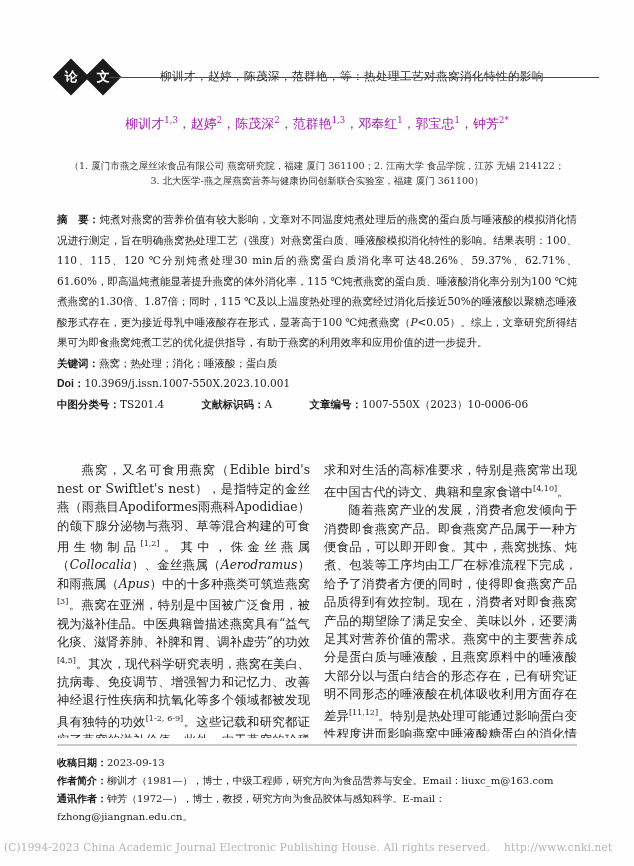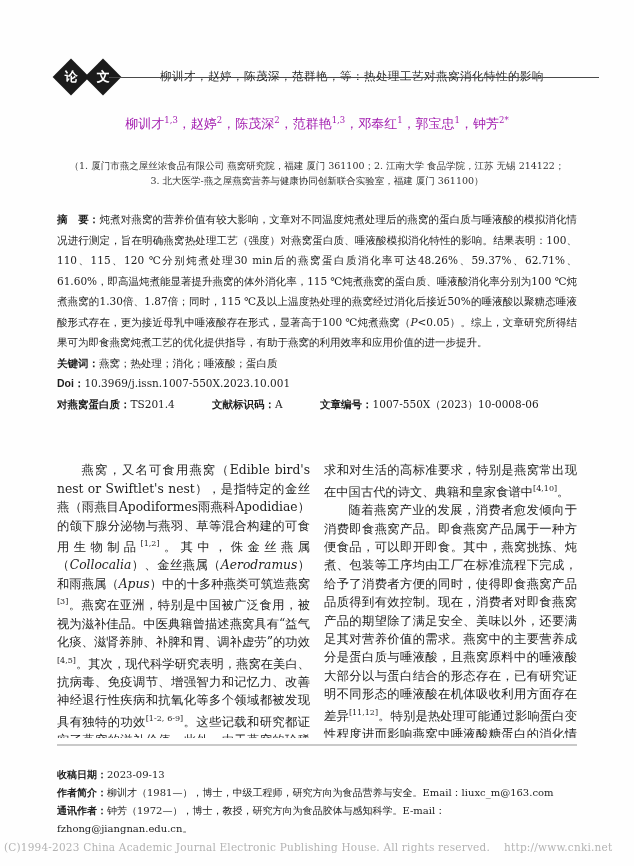--- a/index.html
+++ b/index.html
@@ -37,21 +37,21 @@
 
   
   .columns { display:flex; gap:14px; margin-top:47px; height:277px; overflow:hidden; }
   .col { width:253px; font-size:12.3px; line-height:18.4px; text-align:justify; }
   .col p { margin:0; }
   .col p.indent { text-indent:2em; }
   .col sup { font-size:8px; }
 
   
   .footnote-sep { margin-top:6px; border-top:2px solid #c9c9c9; }
-  .footnotes { margin-top:20px; font-size:10px; line-height:18px; color:#222; }
+  .footnotes { margin-top:8px; font-size:10px; line-height:18px; color:#222; }
   .footnotes p { margin:0; }
 
   
   .copyright { position:absolute; left:4px; bottom:13px; font-size:10.5px; color:#b3b3b3;
                white-space:pre; letter-spacing:0.2px; }
 </style>
 </head>
 <body>
 
 <div class="page">
@@ -75,23 +75,23 @@
   <div class="affiliations">
     <div>（1. 厦门市燕之屋丝浓食品有限公司 燕窝研究院，福建 厦门 361100；2. 江南大学 食品学院，江苏 无锡 214122；</div>
     <div>3. 北大医学-燕之屋燕窝营养与健康协同创新联合实验室，福建 厦门 361100）</div>
   </div>
 
   <div class="meta">
     <p><span class="lbl">摘　要：</span><span><span>炖煮对燕窝的营养价值有较大影响，文章对不同温度炖煮处理后的燕窝的蛋白质与唾液酸的模拟消化情况进行测定，旨在明确燕窝热处理工艺（强度）对燕窝蛋白质、唾液酸模拟消化特性的影响。结果表明：100、110、115、120 ℃分别炖煮处理30 min后的燕窝蛋白质消化率可达48.26%、59.37%、62.71%、61.60%，即高温炖煮能显著提升燕窝的体外消化率，115 ℃炖煮燕窝的蛋白质、唾液酸消化率分别为100 ℃炖煮燕窝的1.30倍、1.87倍；同时，115 ℃及以上温度热处理的燕窝经过消化后接近50%的唾液酸以聚糖态唾液酸形式存在，更为接近母乳中唾液酸存在形式，显著高于100 ℃炖煮燕窝（</span><i>P</i><span>&lt;0.05）。综上，文章研究所得结果可为即食燕窝炖煮工艺的优化提供指导，有助于燕窝的利用效率和应用价值的进一步提升。</span></span></p>
     <p><span class="lbl">关键词：</span><span>燕窝；热处理；消化；唾液酸；蛋白质</span></p>
     <p><span class="lbl">Doi：</span><span>10.3969/j.issn.1007-550X.2023.10.001</span></p>
     <p class="cls-line">
-      <span class="pair"><span class="lbl">对燕窝蛋白质：</span><span>TS201.4</span></span>
+      <span class="pair"><span class="lbl">中图分类号：</span><span>TS201.4</span></span>
       <span class="pair"><span class="lbl">文献标识码：</span><span>A</span></span>
-      <span class="pair"><span class="lbl">文章编号：</span><span>1007-550X（2023）10-0008-06</span></span>
+      <span class="pair"><span class="lbl">文章编号：</span><span>1007-550X（2023）10-0006-06</span></span>
     </p>
   </div>
 
   <div class="columns">
     <div class="col">
       <p class="indent"><span>燕窝，又名可食用燕窝（Edible bird's nest or Swiftlet's nest），是指特定的金丝燕（雨燕目Apodiformes雨燕科Apodidiae）的颌下腺分泌物与燕羽、草等混合构建的可食用生物制品</span><sup>[1,2]</sup><span>。其中，侏金丝燕属（</span><i>Collocalia</i><span>）、金丝燕属（</span><i>Aerodramus</i><span>）和雨燕属（</span><i>Apus</i><span>）中的十多种燕类可筑造燕窝</span><sup>[3]</sup><span>。燕窝在亚洲，特别是中国被广泛食用，被视为滋补佳品。中医典籍曾描述燕窝具有“益气化痰、滋肾养肺、补脾和胃、调补虚劳”的功效</span><sup>[4,5]</sup><span>。其次，现代科学研究表明，燕窝在美白、抗病毒、免疫调节、增强智力和记忆力、改善神经退行性疾病和抗氧化等多个领域都被发现具有独特的功效</span><sup>[1-2, 6-9]</sup><span>。这些记载和研究都证实了燕窝的滋补价值。此外，由于燕窝的珍稀特点，燕窝从古至今都被赋予了很高的地位，被视为是对品质的追</span></p>
     </div>
     <div class="col">
       <p><span>求和对生活的高标准要求，特别是燕窝常出现在中国古代的诗文、典籍和皇家食谱中</span><sup>[4,10]</sup><span>。</span></p>
       <p class="indent"><span>随着燕窝产业的发展，消费者愈发倾向于消费即食燕窝产品。即食燕窝产品属于一种方便食品，可以即开即食。其中，燕窝挑拣、炖煮、包装等工序均由工厂在标准流程下完成，给予了消费者方便的同时，使得即食燕窝产品品质得到有效控制。现在，消费者对即食燕窝产品的期望除了满足安全、美味以外，还要满足其对营养价值的需求。燕窝中的主要营养成分是蛋白质与唾液酸，且燕窝原料中的唾液酸大部分以与蛋白结合的形态存在，已有研究证明不同形态的唾液酸在机体吸收利用方面存在差异</span><sup>[11,12]</sup><span>。特别是热处理可能通过影响蛋白变性程度进而影响燕窝中唾液酸糖蛋白的消化情况，以及最终消化产物中蛋白质与唾液酸的溶出情况。</span></p>

